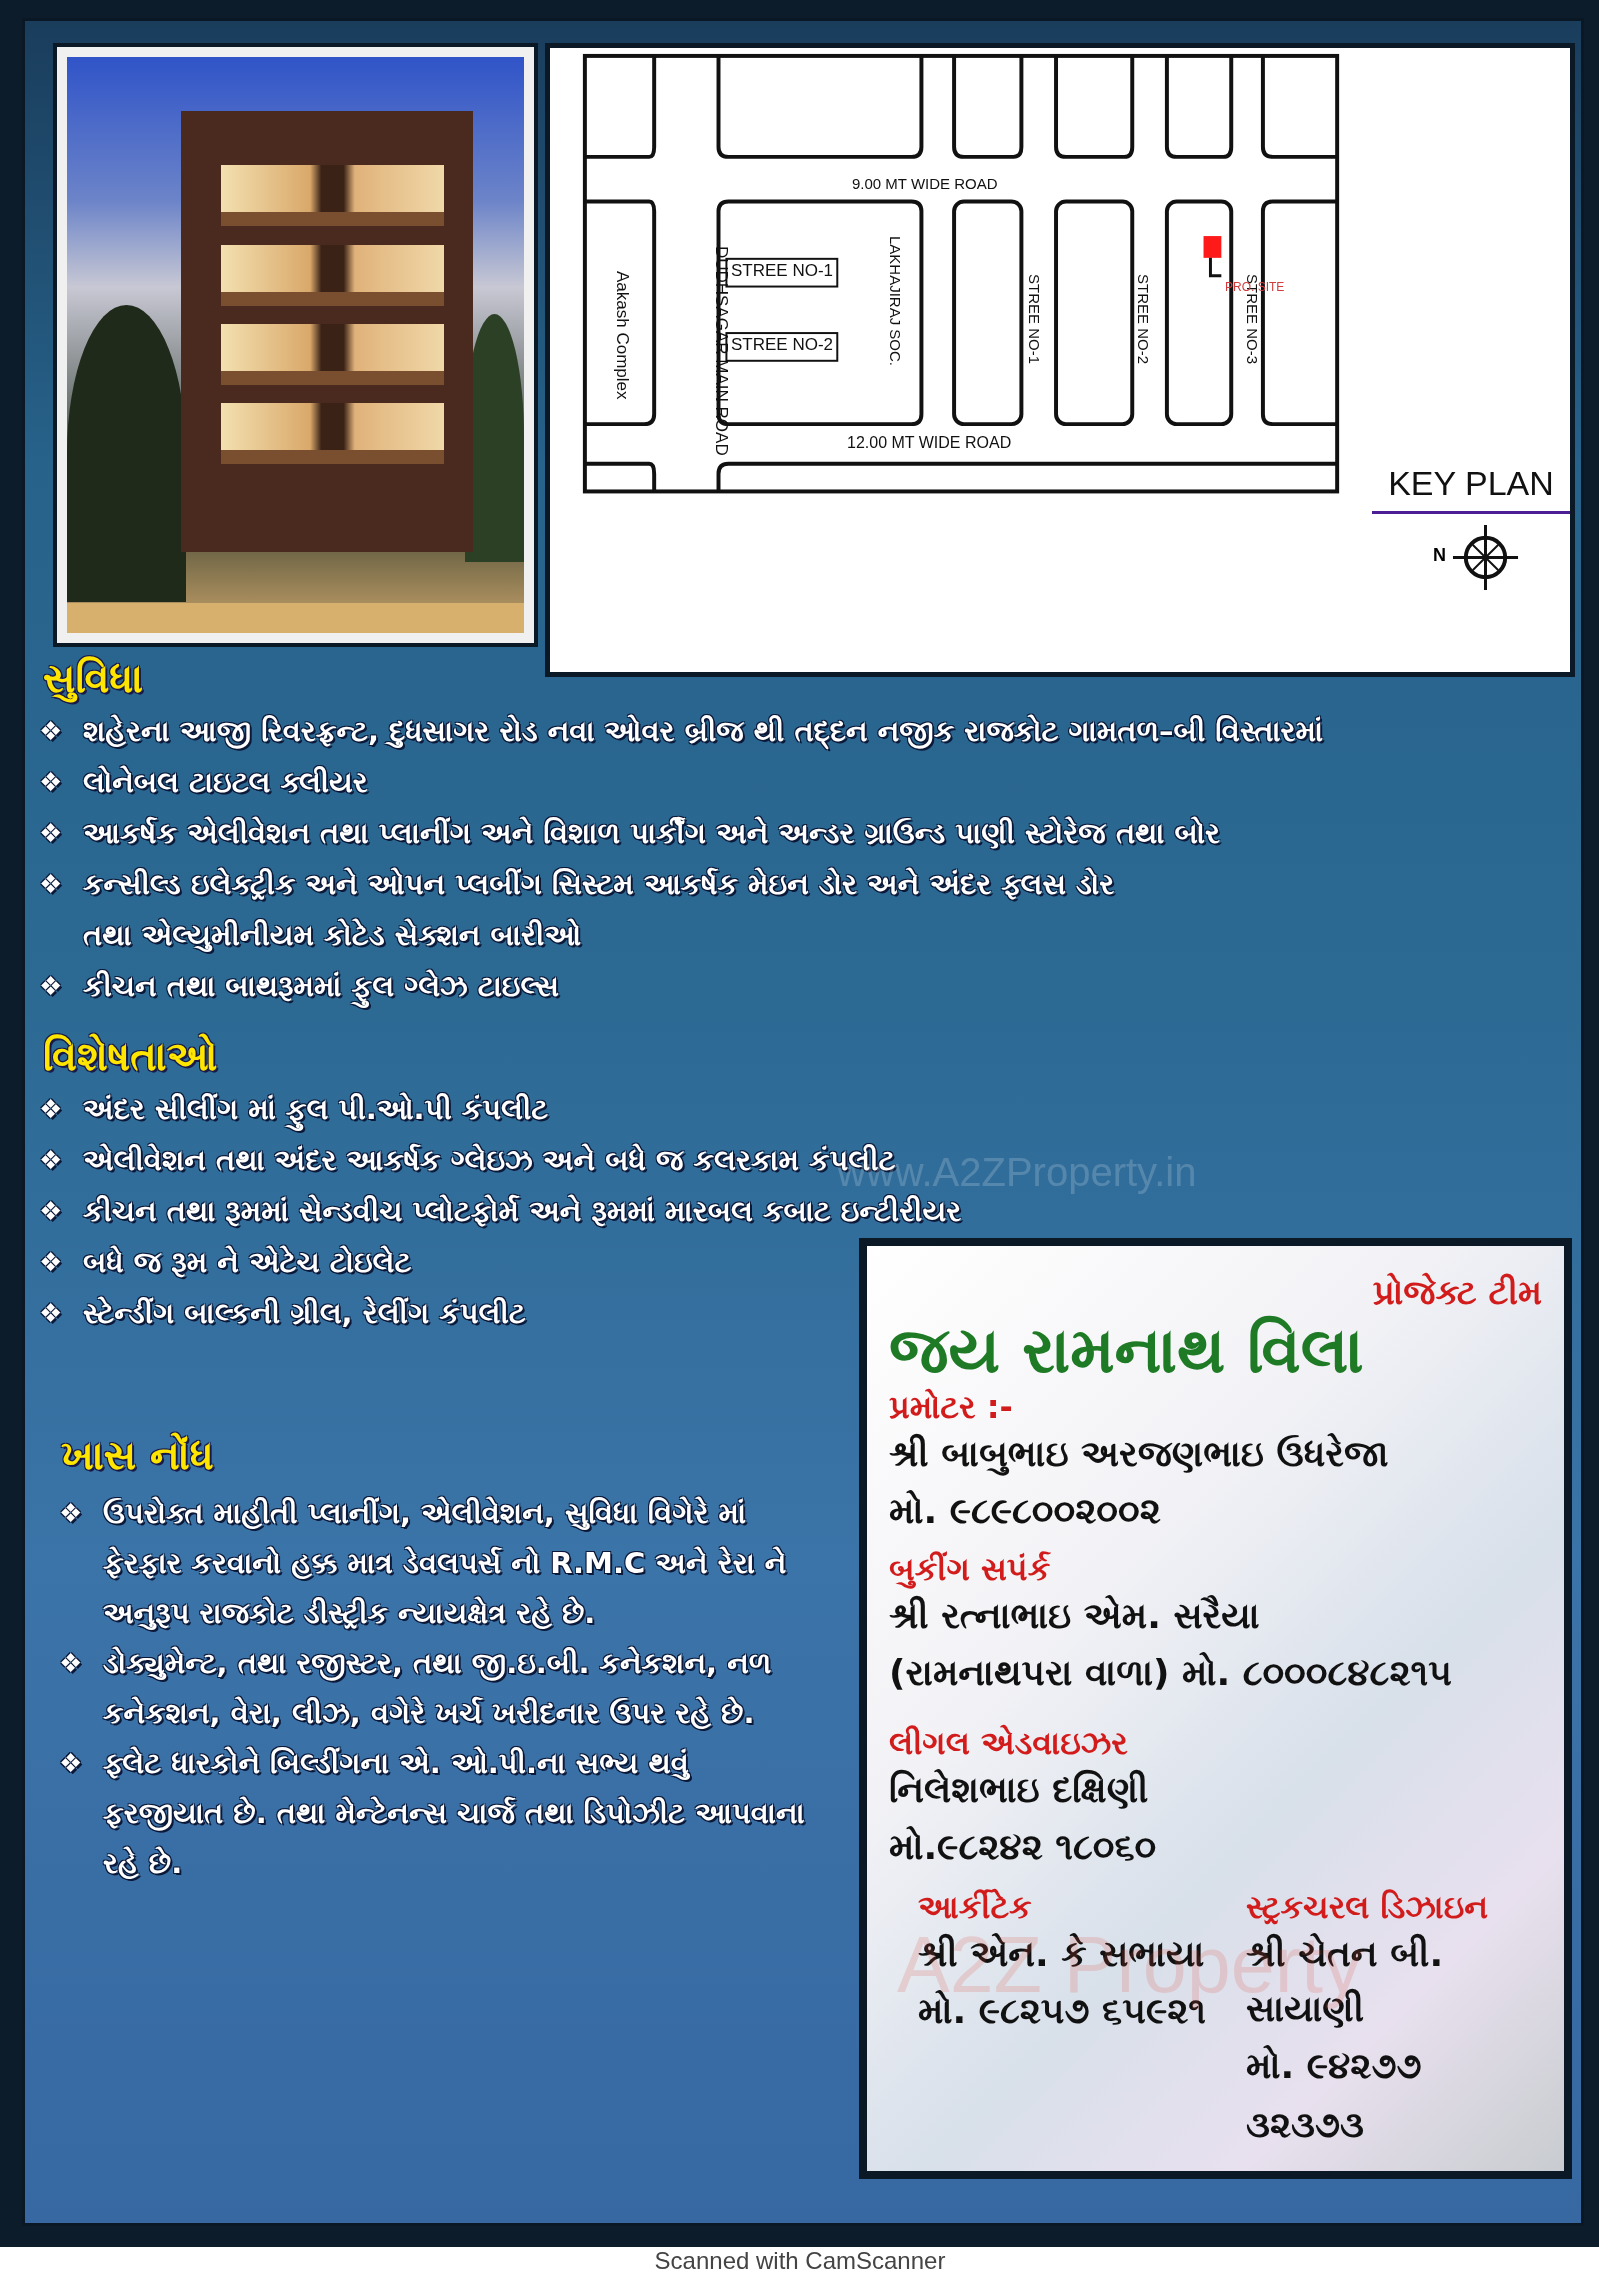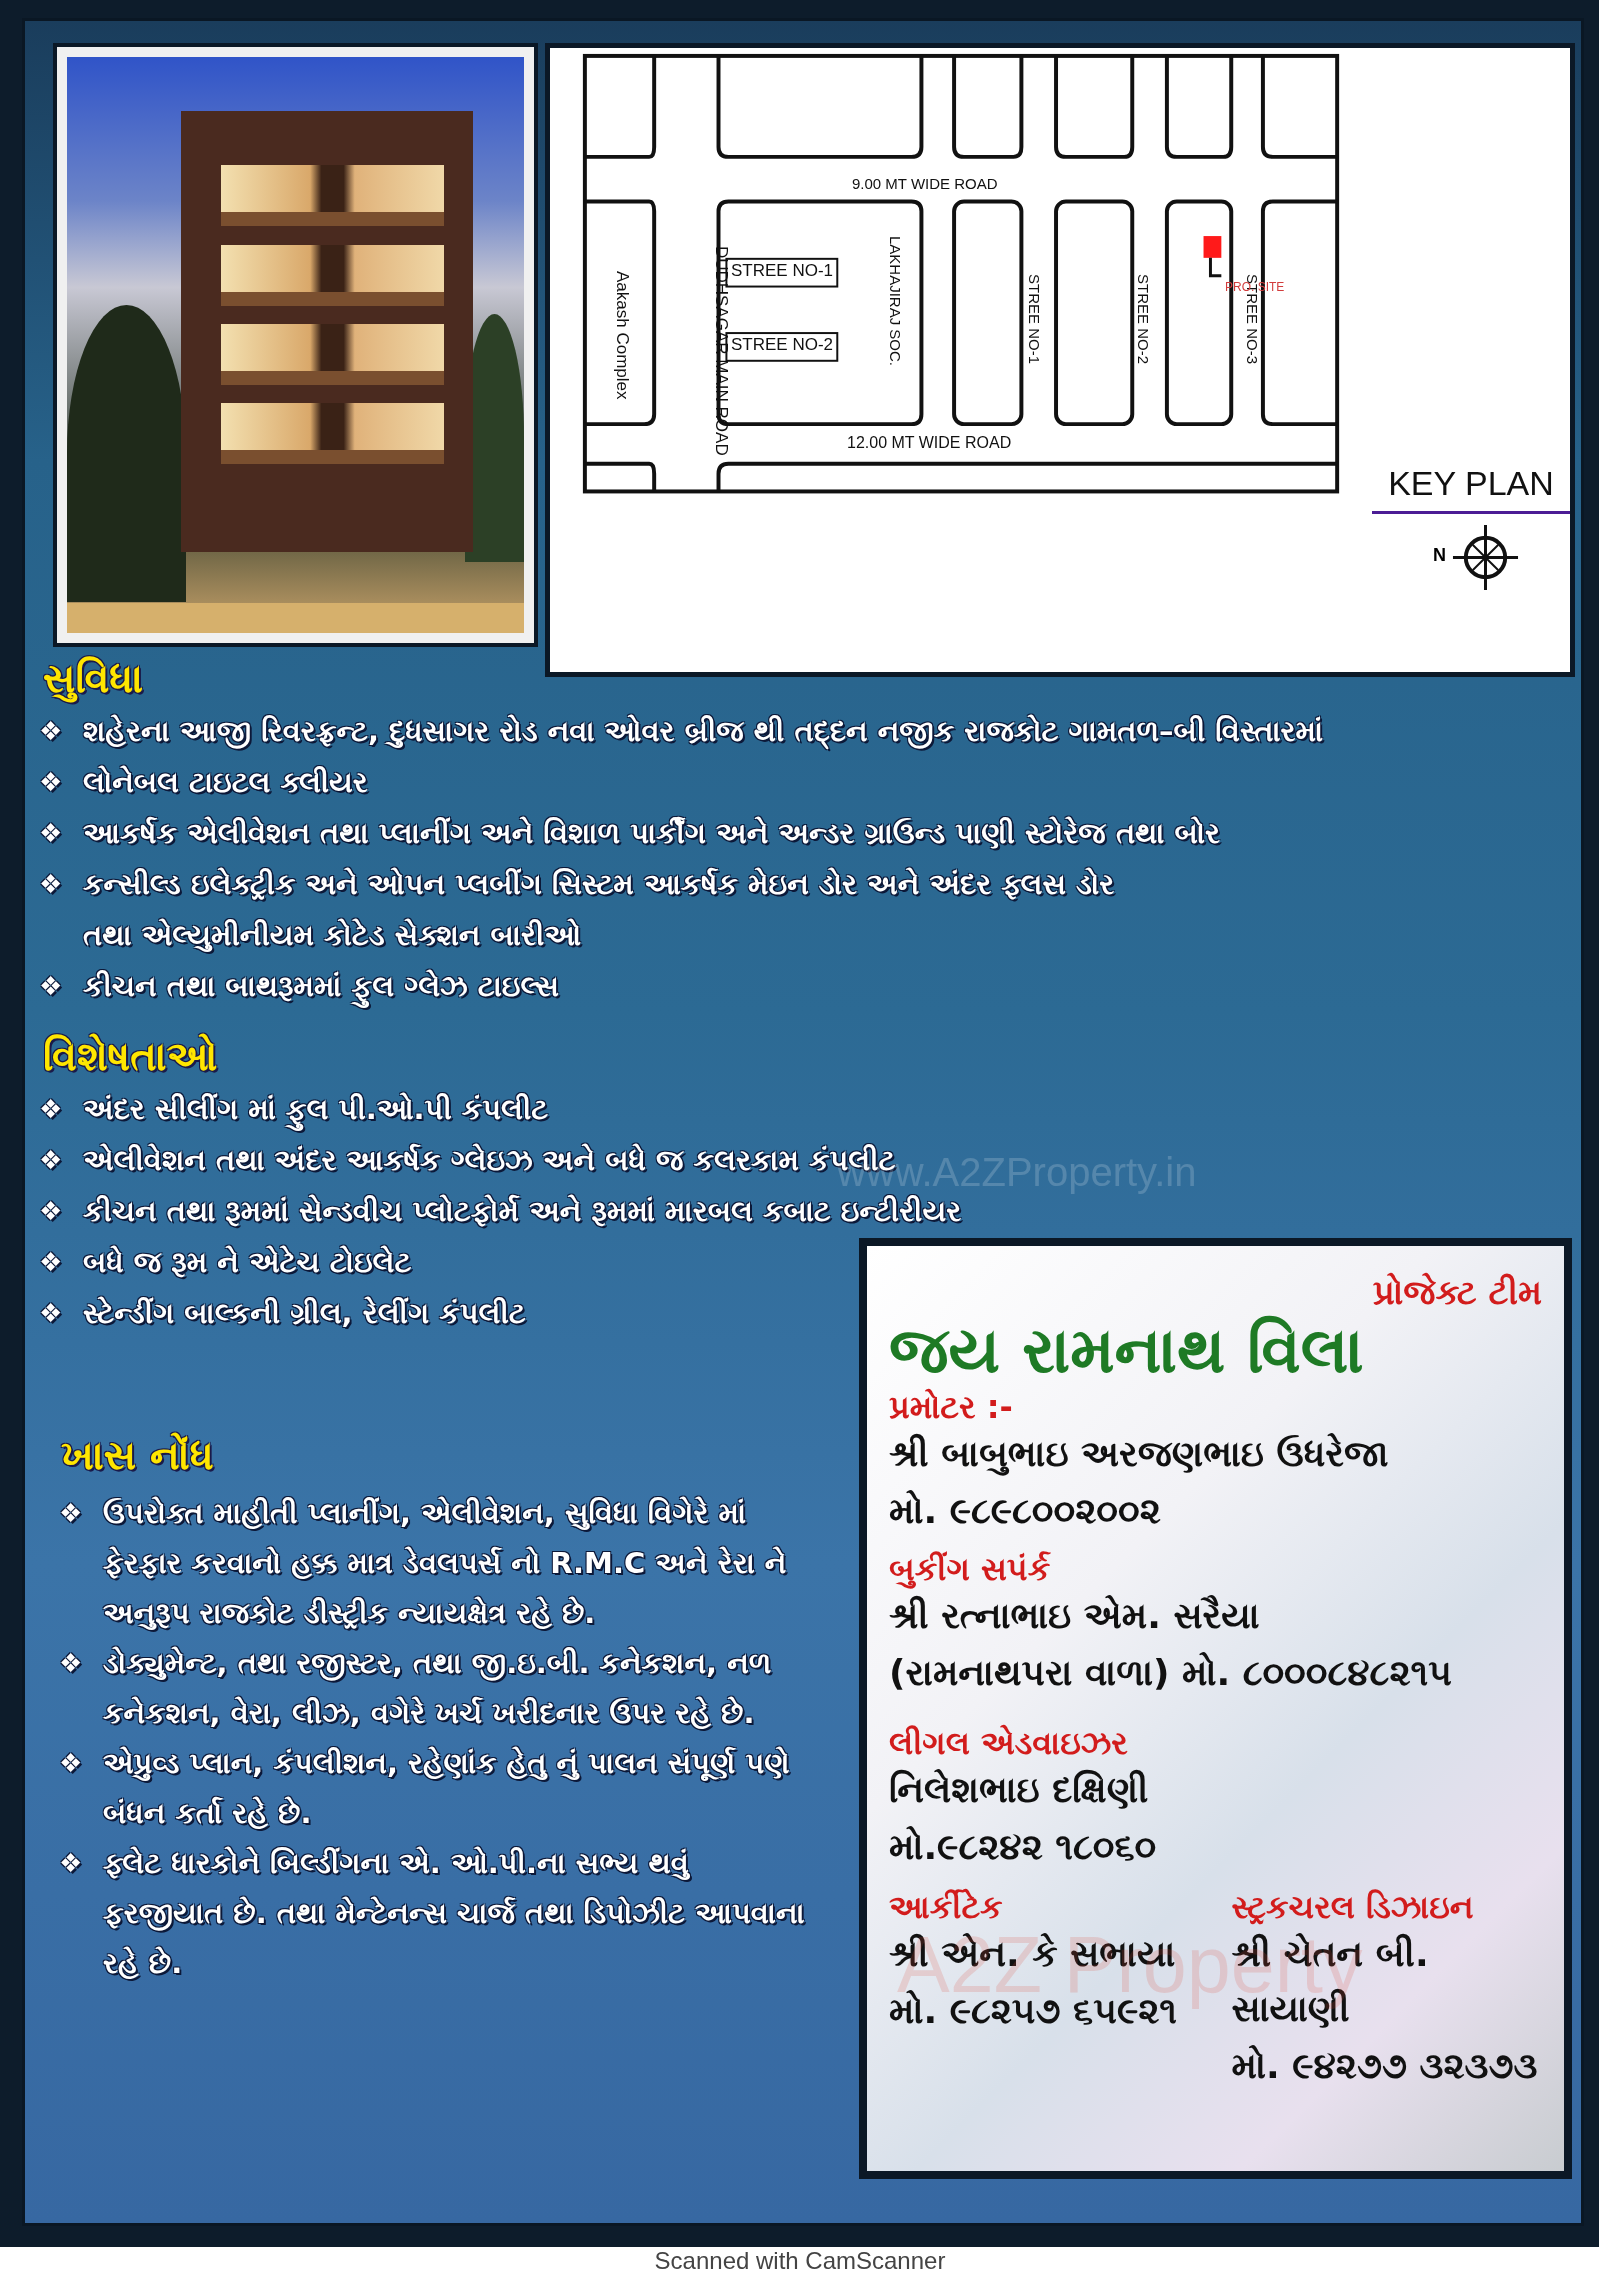--- a/index.html
+++ b/index.html
@@ -76,21 +76,21 @@
       position: absolute; left: 859px; top: 1238px; width: 713px; height: 941px;
       background: linear-gradient(135deg, #ffffff 0%, #f2f2f6 35%, #d8e0ea 60%, #e8e0ee 80%, #c8ccd0 100%);
       border: 8px solid #0b1826;
       padding: 22px 22px;
     }
     .team .t-title { text-align: right; color: #d21c1c; font-size: 34px; font-weight: bold; margin-top: 4px; }
     .team .lbl { color: #d21c1c; font-size: 32px; font-weight: bold; }
     .team .name { color: #111; font-size: 36px; font-weight: bold; line-height: 55px; }
     .team .phone { color: #111; font-size: 36px; font-weight: bold; line-height: 59px; }
     .team .brand { color: #1e7a25; font-size: 63px; font-weight: bold; line-height: 75px; }
-    .team .row { display: flex; gap: 32px; }
+    .team .row { display: flex; gap: 32px; margin-left: 29px; }
     .team .col { flex: 1; }
     .team .wm2 { position:absolute; left: 30px; top: 673px; font-family:"Liberation Sans",sans-serif; font-size: 79px; color: rgba(220,80,60,0.18); }
 
     .footer {
       position: absolute; left: 0; top: 2247px; width: 1600px; height: 39px;
       text-align: center; font-family: "Liberation Sans", sans-serif; font-size: 24px; color: #444;
       padding-left: 0;
     }
   </style>
 </head>
@@ -185,21 +185,21 @@
       <li><span class="bullet">❖</span><span>બધે જ રૂમ ને એટેચ ટોઇલેટ</span></li>
       <li><span class="bullet">❖</span><span>સ્ટેન્ડીંગ બાલ્કની ગ્રીલ, રેલીંગ કંપલીટ</span></li>
     </ul>
 
     <div class="watermark">www.A2ZProperty.in</div>
 
     <div class="heading" style="left:36px;top:1411px;">ખાસ નોંધ</div>
     <ul class="list notes" style="left:30px;top:1467px;">
       <li><span class="bullet">❖</span><span>ઉપરોક્ત માહીતી પ્લાનીંગ, એલીવેશન, સુવિધા વિગેરે માં ફેરફાર કરવાનો હક્ક માત્ર ડેવલપર્સ નો R.M.C અને રેરા ને અનુરૂપ રાજકોટ ડીસ્ટ્રીક ન્યાયક્ષેત્ર રહે છે.</span></li>
       <li><span class="bullet">❖</span><span>ડોક્યુમેન્ટ, તથા રજીસ્ટર, તથા જી.ઇ.બી. કનેકશન, નળ કનેકશન, વેરા, લીઝ, વગેરે ખર્ચ ખરીદનાર ઉપર રહે છે.</span></li>
-      <li><span class="bullet">❖</span><span>એપ્રુવ્ડ પ્લાન, કંપલીશન, રહેણાંક હેતુ નું પાલન સંપૂર્ણ પણે બંધન કર્તા રહે છે.</span></li>
+      <li><span class="bullet">❖</span></li>
       <li><span class="bullet">❖</span><span>ફ્લેટ ધારકોને બિલ્ડીંગના એ. ઓ.પી.ના સભ્ય થવું ફરજીયાત છે. તથા મેન્ટેનન્સ ચાર્જ તથા ડિપોઝીટ આપવાના રહે છે.</span></li>
     </ul>
   </div>
 
   <div class="team">
     <div class="wm2">A2Z Property</div>
     <div class="t-title">પ્રોજેક્ટ ટીમ</div>
     <div class="brand">જય રામનાથ વિલા</div>
     <div class="lbl">પ્રમોટર :-</div>
     <div class="name">શ્રી બાબુભાઇ અરજણભાઇ ઉધરેજા</div>

